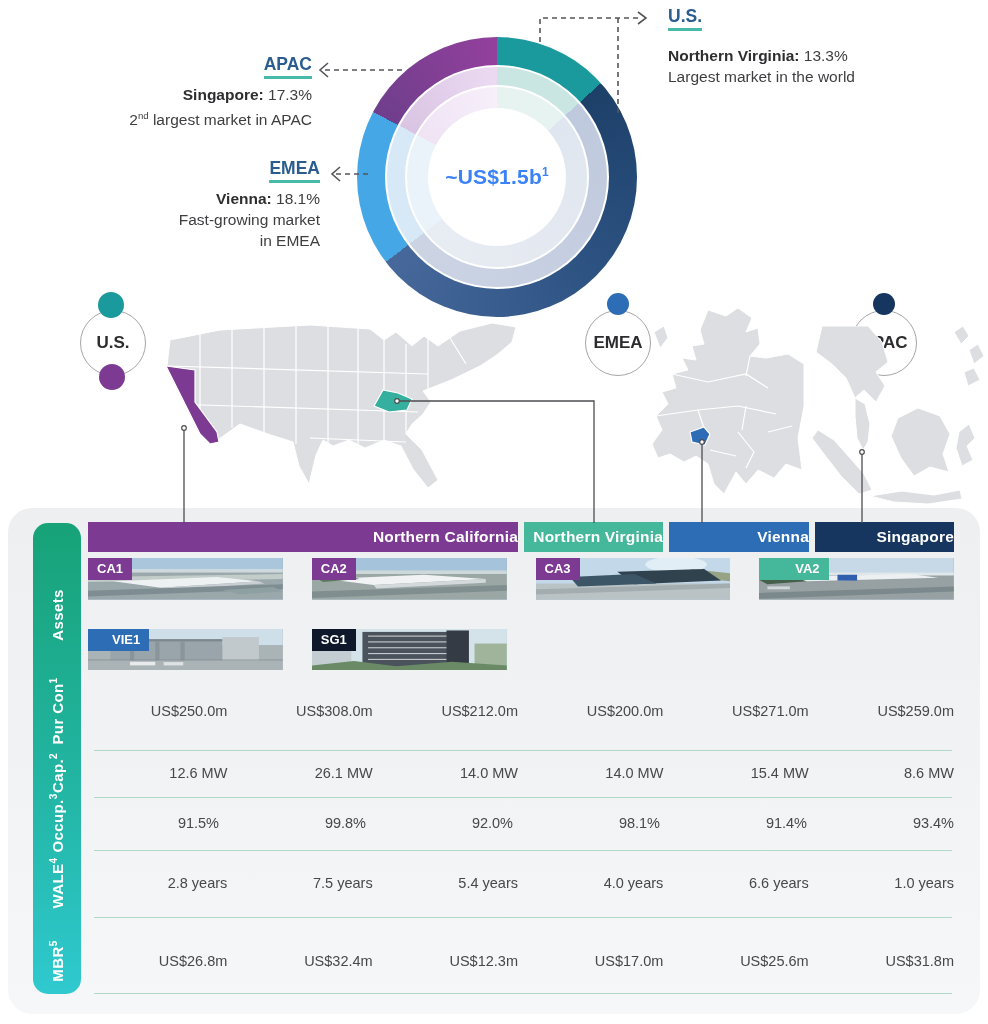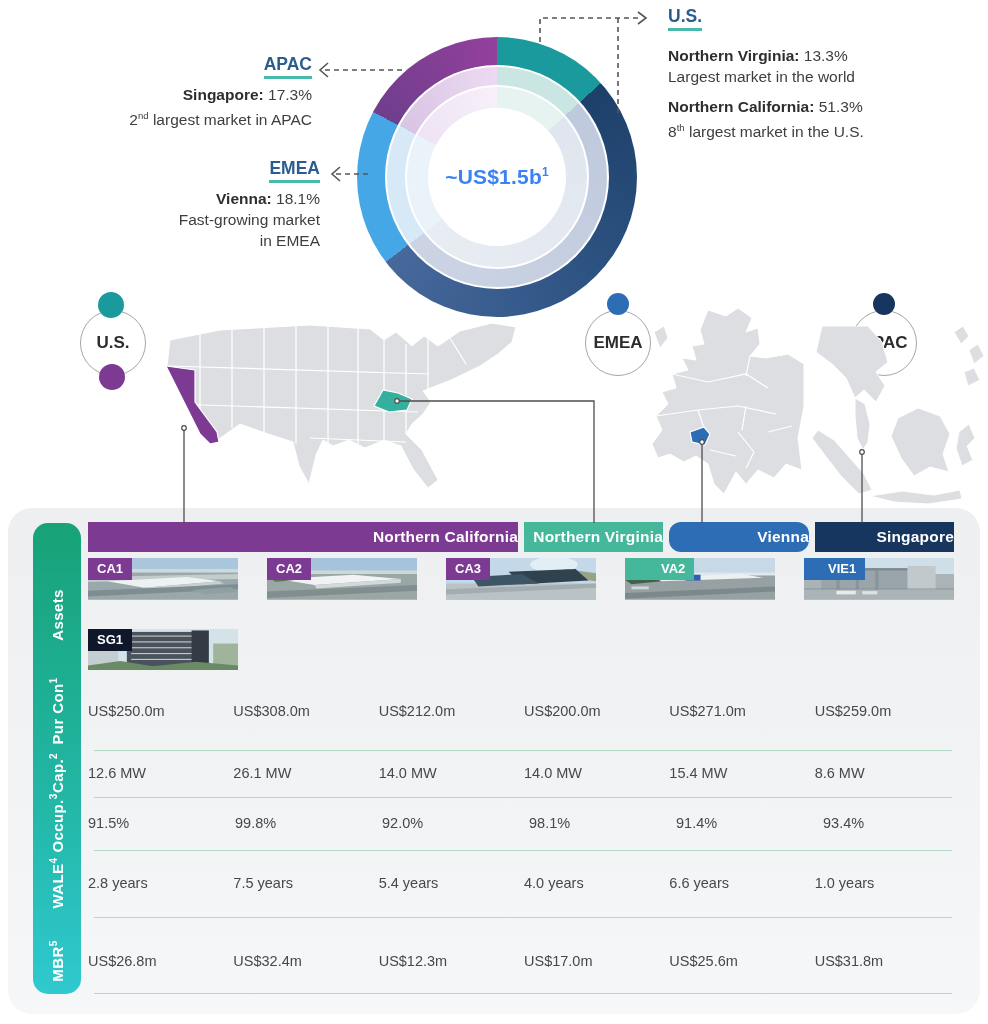--- a/index.html
+++ b/index.html
@@ -61,35 +61,35 @@
     background:linear-gradient(180deg,#17a277 0%,#22b5a3 55%,#2fc9cf 100%);z-index:2;}
   .rowlab{position:absolute;left:57px;transform:translate(-50%,-50%) rotate(-90deg);
     color:#ffffff;font-size:15px;font-weight:700;letter-spacing:.4px;white-space:nowrap;z-index:3;}
   .rowlab sup{font-size:10px;}
 
   .tablewrap{position:absolute;left:88px;top:522px;width:866px;height:484px;z-index:2;}
   .ghead{position:absolute;height:30px;line-height:30px;text-align:right;color:#fff;
     font-size:15.5px;font-weight:700;letter-spacing:.2px;}
   .g-nc{background:#7c3a92;left:0;width:430px;}
   .g-nv{background:#45b79b;left:436px;width:139px;}
-  .g-vi{background:#2d6db5;left:581px;width:140px;border-radius:12px;}
+  .g-vi{background:#2d6db5;left:581px;width:140px;}
   .g-sg{background:#16365f;left:727px;width:139px;}
 
   .assetrow{position:absolute;left:0;top:36px;width:866px;height:112px;display:grid;
-    grid-template-columns:repeat(5,1fr);column-gap:6px;gap:29px;}
+    grid-template-columns:repeat(4,1fr);column-gap:6px;gap:29px;}
   .tile{position:relative;overflow:hidden;background:#b9c9d4;}
   .tile svg{position:absolute;inset:0;width:100%;height:100%;}
   .tag{position:absolute;left:0;top:0;color:#fff;font-size:13px;font-weight:700;
     padding:3px 9px 4px;z-index:2;}
   .tag-nc{background:#7c3a92;} .tag-nv{background:#45b79b;padding-left:36px;}
   .tag-vi{background:#2d6db5;padding-left:24px;} .tag-sg{background:#0f172a;}
 
   .vrow{position:absolute;left:0;width:866px;height:20px;display:grid;
     grid-template-columns:repeat(6,1fr);column-gap:6px;}
-  .vrow span{text-align:left;font-size:14.5px;color:#48484b;line-height:20px;}
+  .vrow span{text-align:right;font-size:14.5px;color:#48484b;line-height:20px;}
   .sep{position:absolute;left:6px;width:858px;height:1px;background:#b2d9c6;}
 </style>
 </head>
 <body>
 
 <div id="stage">
 
   <div class="donut">
     <div class="ring-outer"></div>
     <div class="ring-white1"></div>
@@ -111,24 +111,20 @@
     <span><b>Vienna:</b><span> 18.1%</span></span><br>
     <span>Fast-growing market</span><br>
     <span>in EMEA</span>
   </div>
 
   <div class="callout callout-us">
     <span class="ttl">U.S.</span>
     <div class="blk">
       <b>Northern Virginia:</b><span> 13.3%</span><br>
       <span>Largest market in the world</span>
-    </div>
-    <div class="blk">
-      <b>Northern California:</b><span> 51.3%</span><br>
-      <span><span>8</span><sup>th</sup><span> largest market in the U.S.</span></span>
     </div>
   </div>
 
   <div class="badge" style="left:80px;top:310px;">
     <span>U.S.</span>
   </div>
   <div class="dot" style="left:98px;top:292px;width:26px;height:26px;background:#1b9a9e;"></div>
   <div class="dot" style="left:99px;top:364px;width:26px;height:26px;background:#7c3a92;"></div>
 
   <div class="badge" style="left:585px;top:310px;">

